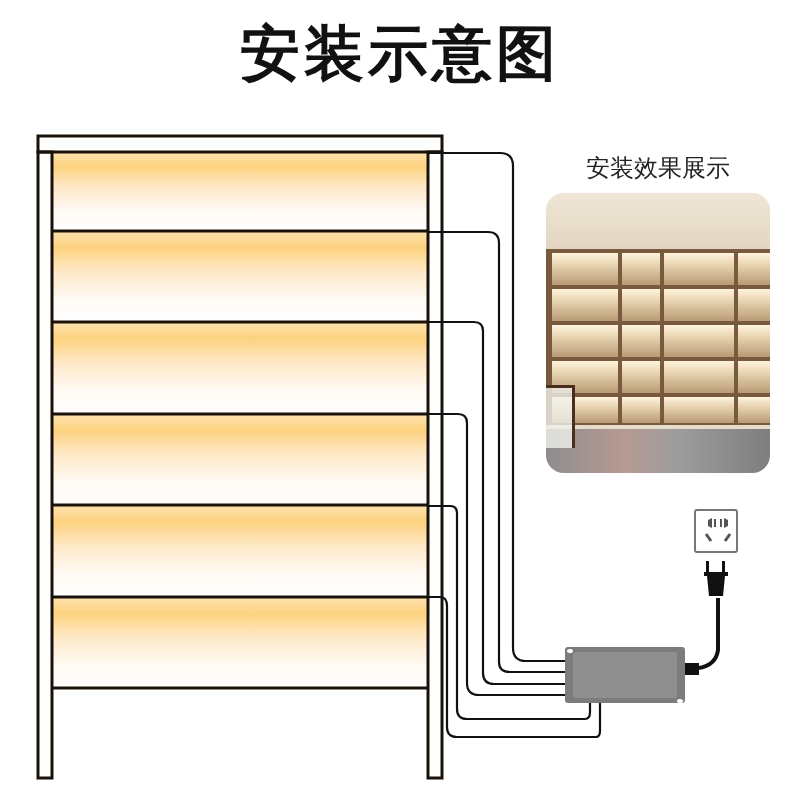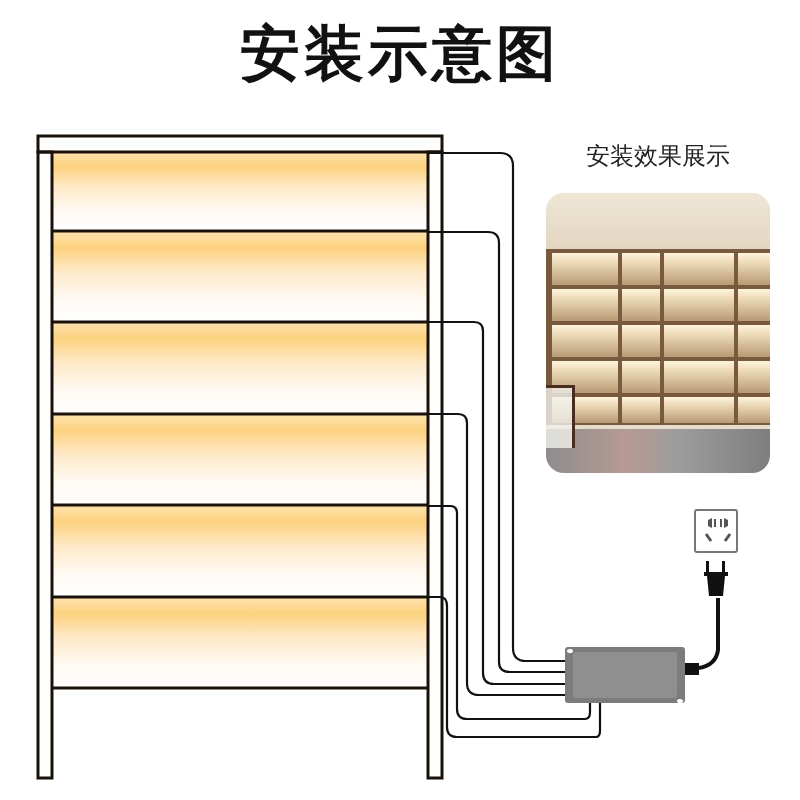--- a/index.html
+++ b/index.html
@@ -1,18 +1,18 @@
 <!DOCTYPE html>
 <html><head>
 <meta charset="utf-8">
 <style>
   html, body { margin:0; padding:0; background:#ffffff; }
   body { width:800px; height:800px; position:relative; overflow:hidden; font-family:"DejaVu Sans", sans-serif; }
   .title { position:absolute; left:0; top:14px; width:800px; text-align:center; font-size:60px; font-weight:bold; color:#111; letter-spacing:4px; }
-  .subtitle { position:absolute; left:548px; top:140px; width:220px; text-align:center; font-size:24px; color:#222; }
+  .subtitle { position:absolute; left:548px; top:152px; width:220px; text-align:center; font-size:24px; color:#222; }
   svg.diagram { position:absolute; left:0; top:0; }
   .photo { position:absolute; left:546px; top:193px; width:224px; height:280px; border-radius:18px; overflow:hidden; background:#e6dccb; }
   .wall { position:absolute; left:0; top:0; width:100%; height:56px; background:linear-gradient(#efe6d6,#e3d6c1); }
   .bookcase { position:absolute; left:0; top:56px; width:100%; height:176px; background:#7a5a3e; }
   .cell { position:absolute; background:linear-gradient(#fff4dc 0%, #e9d6b3 35%, #b89a74 100%); }
   .rug { position:absolute; left:0; top:236px; width:100%; height:44px; background:linear-gradient(90deg,#8d8d8d,#b79a93 35%,#9c9c9c 60%,#7e7e7e); }
   .chair { position:absolute; left:0; top:192px; width:26px; height:60px; border-right:3px solid #4b2d1f; border-top:3px solid #4b2d1f; background:rgba(240,240,235,0.8); }
 </style>
 </head>
 <body>

